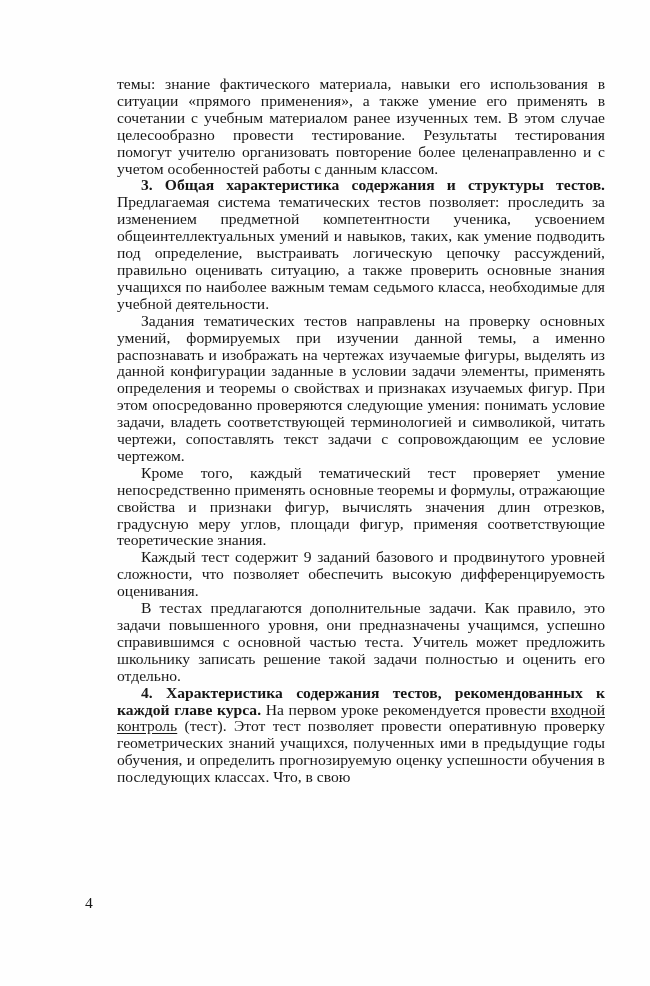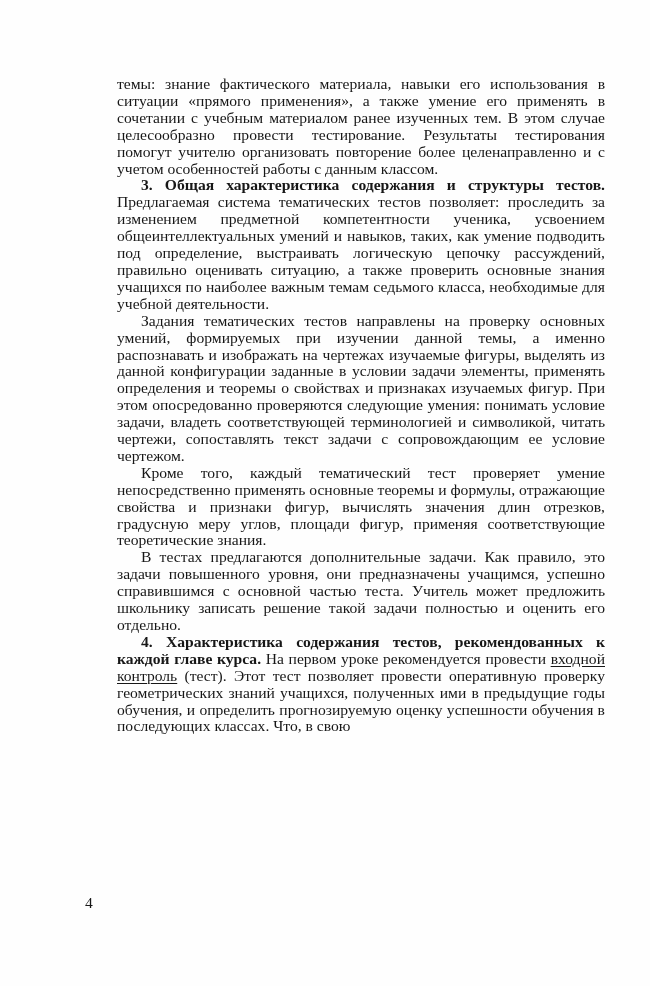--- a/index.html
+++ b/index.html
@@ -48,17 +48,18 @@
 </style>
 </head>
 <body>
 
 <div class="page">
   <div class="text-block" id="text-block">
       <p><span>темы: знание фактического материала, навыки его использования в ситуации «прямого применения», а также умение его применять в сочетании с учебным материалом ранее изученных тем. В этом случае целесообразно провести тестирование. Результаты тестирования помогут учителю организовать повторение более целенаправленно и с учетом особенностей работы с данным классом.</span></p>
       <p class="indent"><span class="seg-bold">3. Общая характеристика содержания и структуры тестов.</span><span> Предлагаемая система тематических тестов позволяет: проследить за изменением предметной компетентности ученика, усвоением общеинтеллектуальных умений и навыков, таких, как умение подводить под определение, выстраивать логическую цепочку рассуждений, правильно оценивать ситуацию, а также проверить основные знания учащихся по наиболее важным темам седьмого класса, необходимые для учебной деятельности.</span></p>
       <p class="indent"><span>Задания тематических тестов направлены на проверку основных умений, формируемых при изучении данной темы, а именно распознавать и изображать на чертежах изучаемые фигуры, выделять из данной конфигурации заданные в условии задачи элементы, применять определения и теоремы о свойствах и признаках изучаемых фигур. При этом опосредованно проверяются следующие умения: понимать условие задачи, владеть соответствующей терминологией и символикой, читать чертежи, сопоставлять текст задачи с сопровождающим ее условие чертежом.</span></p>
       <p class="indent"><span>Кроме того, каждый тематический тест проверяет умение непосредственно применять основные теоремы и формулы, отражающие свойства и признаки фигур, вычислять значения длин отрезков, градусную меру углов, площади фигур, применяя соответствующие теоретические знания.</span></p>
+      <p class="indent"><span>Каждый тест содержит 9 заданий базового и продвинутого уровней сложности, что позволяет обеспечить высокую дифференцируемость оценивания.</span></p>
       <p class="indent"><span>В тестах предлагаются дополнительные задачи. Как правило, это задачи повышенного уровня, они предназначены учащимся, успешно справившимся с основной частью теста. Учитель может предложить школьнику записать решение такой задачи полностью и оценить его отдельно.</span></p>
       <p class="indent"><span class="seg-bold">4. Характеристика содержания тестов, рекомендованных к каждой главе курса.</span><span> На первом уроке рекомендуется провести </span><span class="seg-underline">входной контроль</span><span> (тест). Этот тест позволяет провести оперативную проверку геометрических знаний учащихся, полученных ими в предыдущие годы обучения, и определить прогнозируемую оценку успешности обучения в последующих классах. Что, в свою</span></p>
     </div>
   <div class="page-number">4</div>
 </div>
 
 </body></html>

